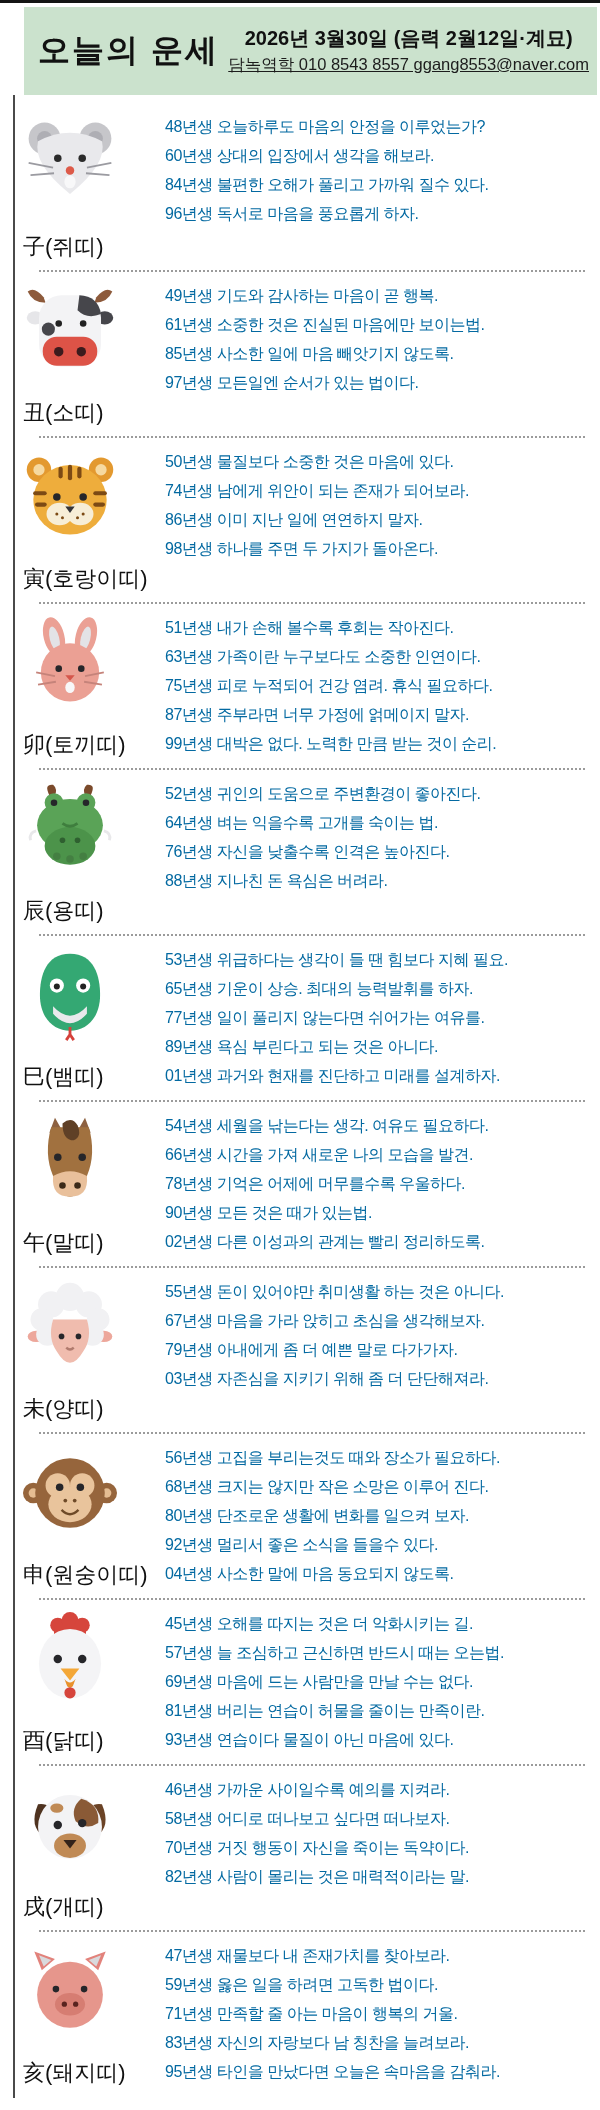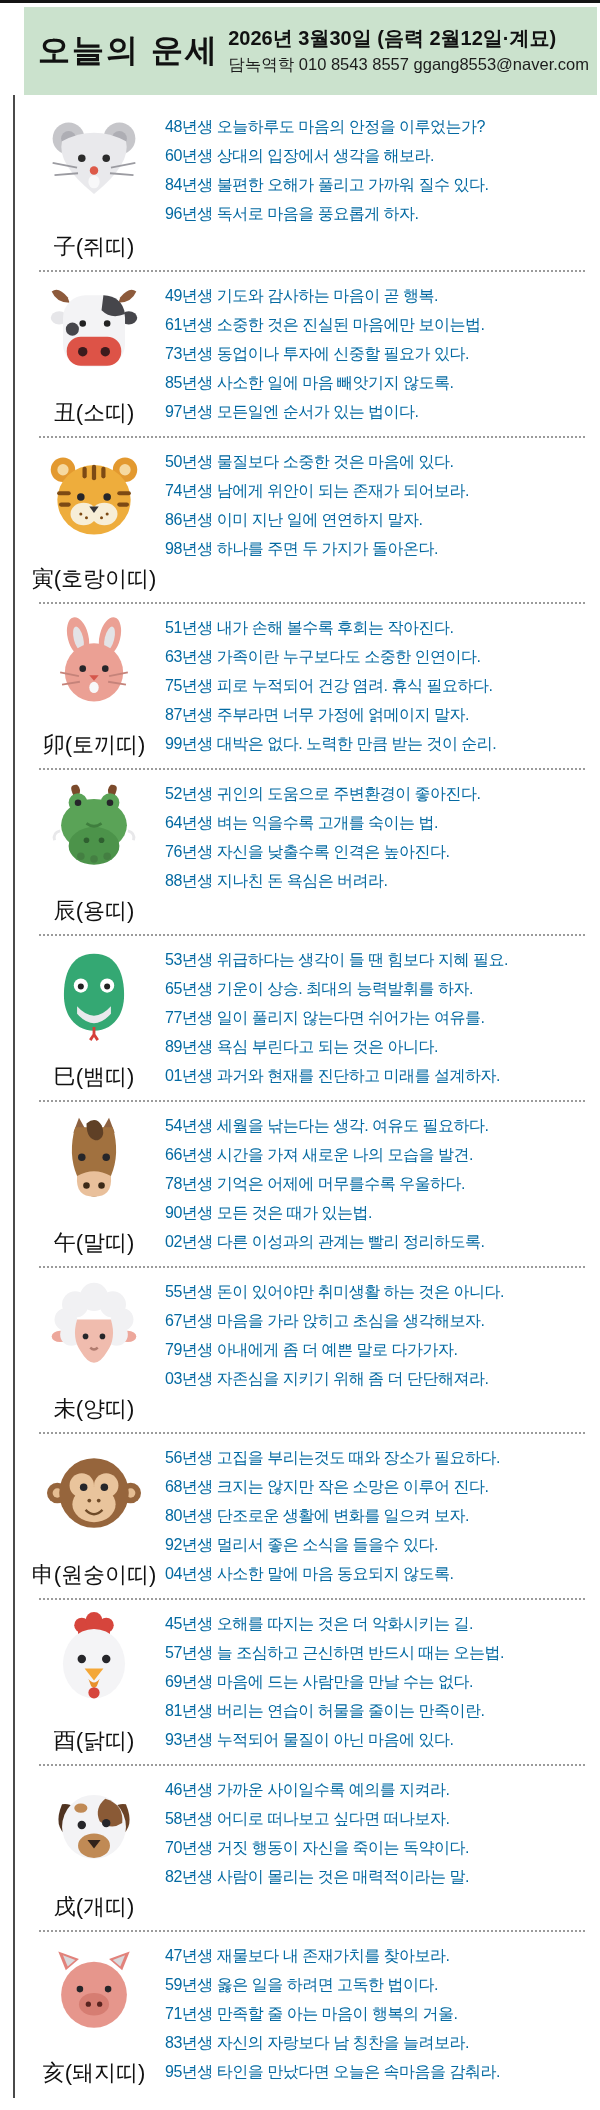--- a/index.html
+++ b/index.html
@@ -8,34 +8,34 @@
     font-family:"Liberation Sans", sans-serif; overflow:hidden;
   }
   .top-rule { position:absolute; top:0; left:0; width:600px; height:3px; background:#141414; }
   .header {
     position:absolute; top:7px; left:12px; width:573px; height:88px;
     background:#cbe2cd; display:flex; align-items:center; box-sizing:border-box;
     padding:0 8px 0 14px;
     margin-left:12px;
   }
   .title { font-size:32px; font-weight:bold; color:#111; letter-spacing:2px; white-space:nowrap; }
-  .header-right { margin-left:auto; text-align:left; }
+  .header-right { margin-left:auto; text-align:center; }
   .date-line { font-size:20px; font-weight:bold; color:#111; line-height:27px; white-space:nowrap; }
-  .contact-line { font-size:16.5px; color:#1c1c1c; line-height:25px; white-space:nowrap; }
+  .contact-line { font-size:16.5px; color:#1c1c1c; line-height:25px; white-space:nowrap;text-decoration:underline; }
   .content {
     position:absolute; top:95px; left:13px; width:586px;
     border-left:2px solid #4a4a4a; box-sizing:border-box;
   }
   .section { position:relative; display:flex; height:166px; box-sizing:border-box; padding:8px 0 0 8px; }
   .section.first { height:177px; padding-top:16px; }
   .section:not(.last)::after {
     content:""; position:absolute; bottom:0; left:24px; right:14px;
     border-top:2px dotted #9b9b9b;
   }
-  .left-col { width:142px; flex-shrink:0; display:flex; flex-direction:column; align-items:center; }
+  .left-col { width:142px; flex-shrink:0; display:flex; flex-direction:column; align-items:flex-start; }
   .icon { width:94px; height:94px; margin-top:4px; }
   .icon svg { width:100%; height:100%; display:block; }
   .zodiac-label { margin-top:auto; margin-bottom:10px; font-size:22px; color:#111; white-space:nowrap; }
   .right-col { flex:1; padding-top:1px; overflow:hidden; }
   .fortune-line {
     font-size:16px; line-height:29px; color:#0369a1;
     letter-spacing:-0.5px; white-space:nowrap;
   }
 </style>
 </head>
@@ -101,21 +101,20 @@
             <rect x="21" y="56" width="58" height="31" rx="15" fill="#dd5347"></rect>
             <circle cx="38" cy="72" r="5" fill="#3c1b1d"></circle>
               <circle cx="62" cy="72" r="5" fill="#3c1b1d"></circle>
           </svg>
         </div>
         <div class="zodiac-label">丑(소띠)</div>
       </div>
       <div class="right-col">
           <div class="fortune-line">49년생 기도와 감사하는 마음이 곧 행복.</div>
           <div class="fortune-line">61년생 소중한 것은 진실된 마음에만 보이는법.</div>
-          <div class="fortune-line">73년생 동업이나 투자에 신중할 필요가 있다.</div>
           <div class="fortune-line">85년생 사소한 일에 마음 빼앗기지 않도록.</div>
           <div class="fortune-line">97년생 모든일엔 순서가 있는 법이다.</div>
         </div>
     </div>
 
     <div class="section">
       <div class="left-col">
         <div class="icon">
           <svg viewBox="0 0 100 100">
             <circle cx="17" cy="21" r="13" fill="#e3992f"></circle>
@@ -350,21 +349,21 @@
             <ellipse cx="50" cy="86" rx="6" ry="6" fill="#d6453c"></ellipse>
           </svg>
         </div>
         <div class="zodiac-label">酉(닭띠)</div>
       </div>
       <div class="right-col">
           <div class="fortune-line">45년생 오해를 따지는 것은 더 악화시키는 길.</div>
           <div class="fortune-line">57년생 늘 조심하고 근신하면 반드시 때는 오는법.</div>
           <div class="fortune-line">69년생 마음에 드는 사람만을 만날 수는 없다.</div>
           <div class="fortune-line">81년생 버리는 연습이 허물을 줄이는 만족이란.</div>
-          <div class="fortune-line">93년생 누적되어 물질이 아닌 마음에 있다.</div>
+          <div class="fortune-line">93년생 연습이다 물질이 아닌 마음에 있다.</div>
         </div>
     </div>
 
     <div class="section">
       <div class="left-col">
         <div class="icon">
           <svg viewBox="0 0 100 100">
             <path d="M16 28 q-10 24 6 34 q12 -2 10 -22 q-2 -14 -16 -12 z" fill="#4f3320"></path>
             <path d="M84 28 q10 24 -6 34 q-12 -2 -10 -22 q2 -14 16 -12 z" fill="#6b4326"></path>
             <circle cx="50" cy="52" r="34" fill="#f3f3f5"></circle>

